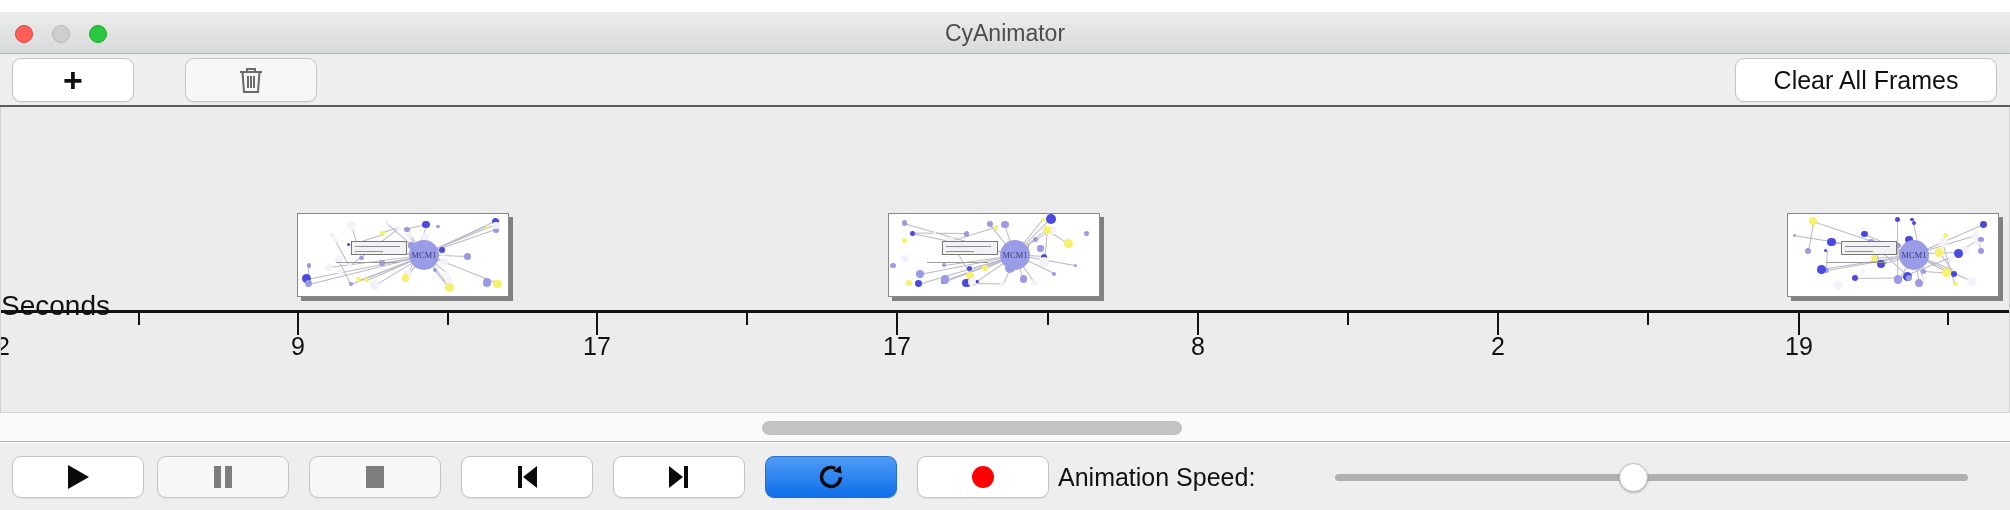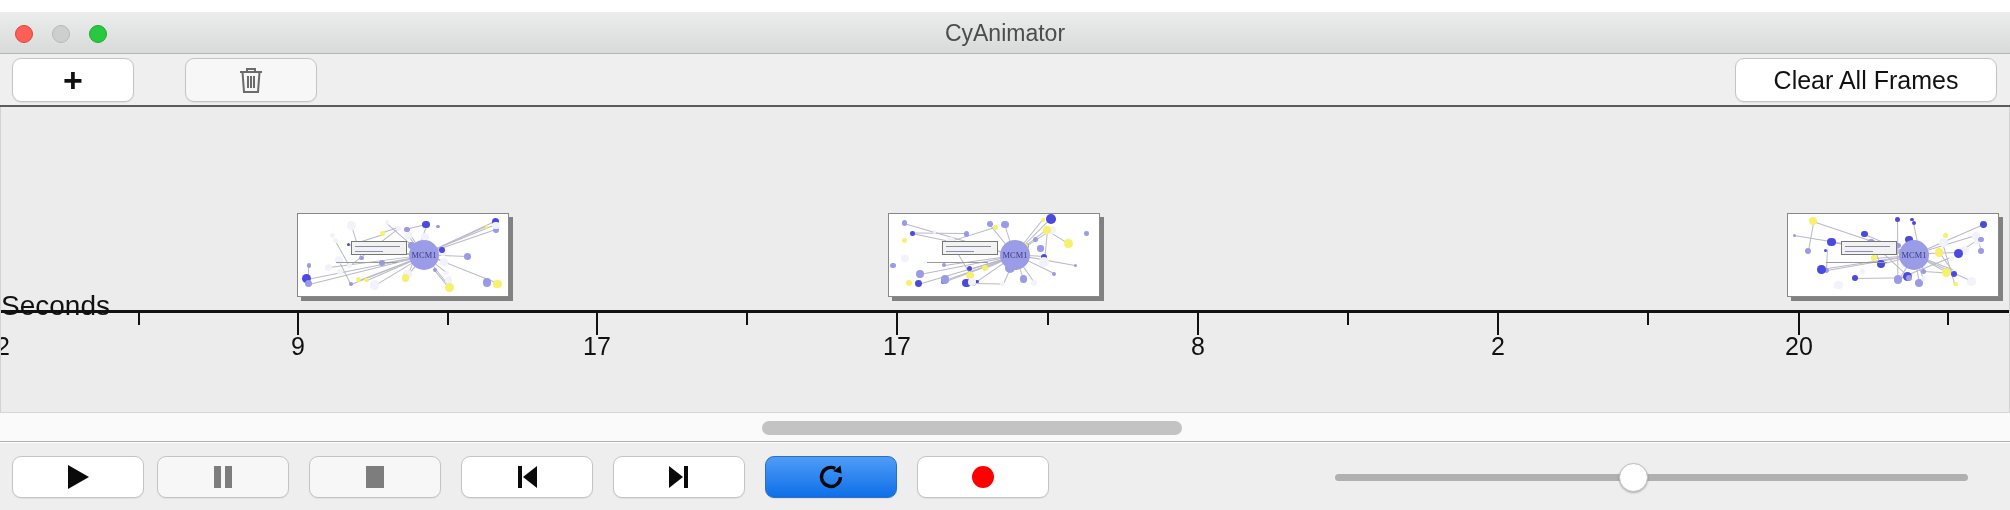--- a/index.html
+++ b/index.html
@@ -483,21 +483,21 @@
         <div class="tick-label" style="left: 267px;">9</div>
         <div class="tick major" style="left: 595px;"></div>
         <div class="tick-label" style="left: 566px;">17</div>
         <div class="tick major" style="left: 895px;"></div>
         <div class="tick-label" style="left: 866px;">17</div>
         <div class="tick major" style="left: 1196px;"></div>
         <div class="tick-label" style="left: 1167px;">8</div>
         <div class="tick major" style="left: 1496px;"></div>
         <div class="tick-label" style="left: 1467px;">2</div>
         <div class="tick major" style="left: 1797px;"></div>
-        <div class="tick-label" style="left: 1768px;">20</div>
+        <div class="tick-label" style="left: 1768px;">19</div>
         <div class="tick minor" style="left: 137px;"></div>
         <div class="tick minor" style="left: 446px;"></div>
         <div class="tick minor" style="left: 745px;"></div>
         <div class="tick minor" style="left: 1046px;"></div>
         <div class="tick minor" style="left: 1346px;"></div>
         <div class="tick minor" style="left: 1646px;"></div>
         <div class="tick minor" style="left: 1946px;"></div>
       </div>
     <div class="axis-title">Seconds</div>
   </div>
@@ -561,17 +561,18 @@
     </div>
 
     <div class="cbtn" style="left:917px;">
       <span>
         <svg class="icon" width="26" height="26" viewBox="0 0 26 26">
             <circle cx="13" cy="13" r="11" fill="#ff0000"></circle>
           </svg>
       </span>
     </div>
 
+    <div class="speed-label">Animation Speed:</div>
     <div class="slider-track"></div>
     <div class="slider-thumb" id="sthumb" style="left: 1618.51px;"></div>
   </div>
 
 </div>
 
 </body></html>

